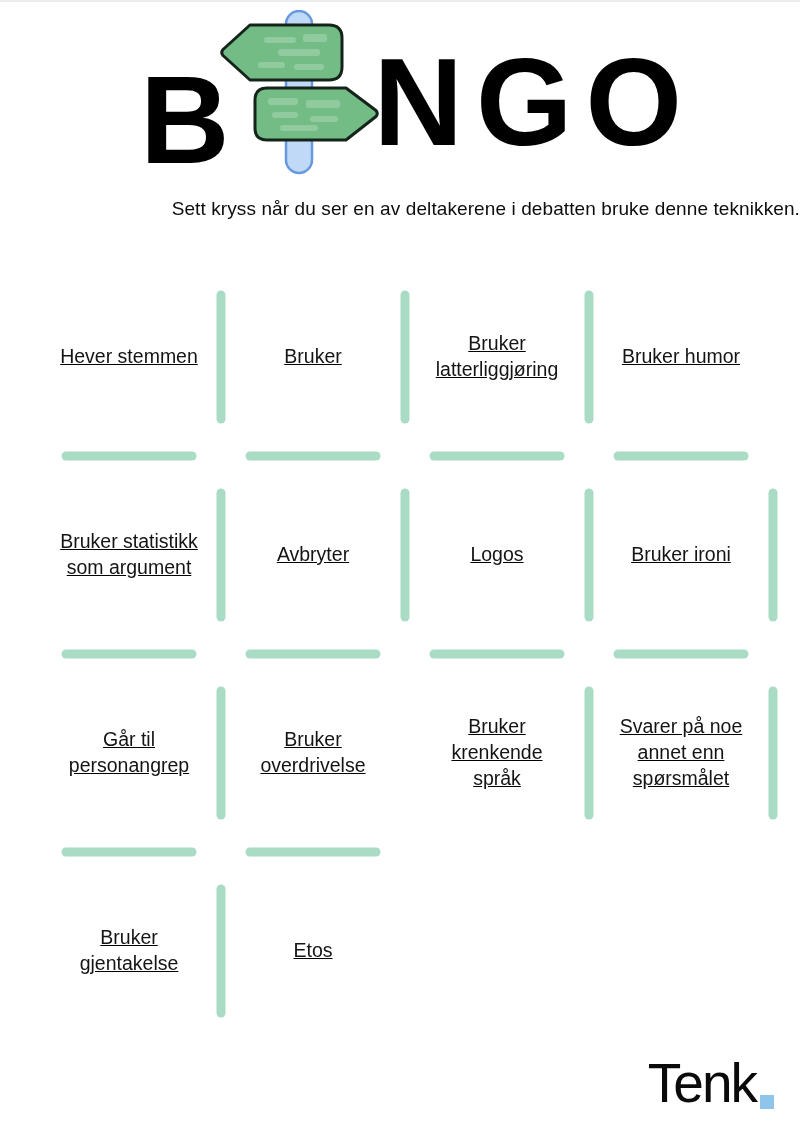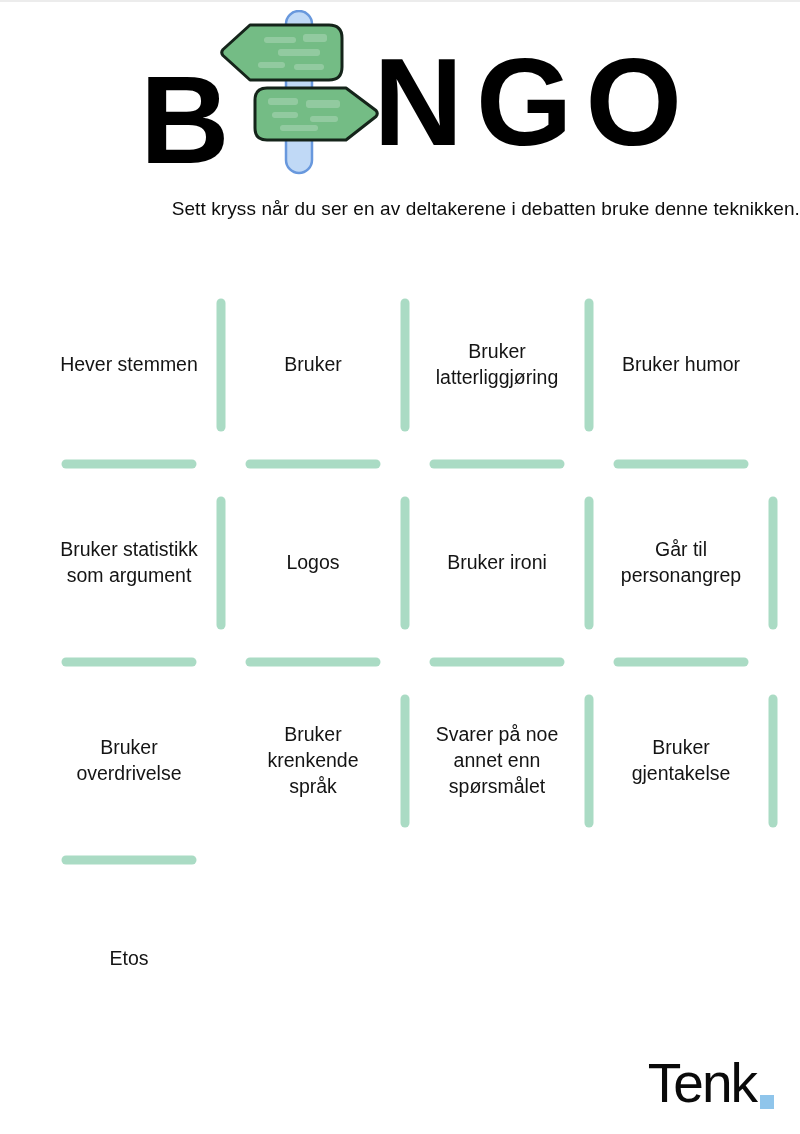--- a/index.html
+++ b/index.html
@@ -35,22 +35,22 @@
   .signpost{margin:10px -6px 0 -10px;display:block;}
 
   
   .subtitle{
     position:absolute;top:190px;left:0;width:100%;
     text-align:right;font-size:19px;color:#0d0d0d;letter-spacing:.1px;margin-top:8px;
   }
 
   
   .grid{
-    position:absolute;left:37px;top:266px;width:736px;height:792px;
-    display:grid;grid-template-columns:repeat(4,184px);grid-template-rows:repeat(4,198px);
+    position:absolute;left:37px;top:258px;width:736px;height:792px;
+    display:grid;grid-template-columns:repeat(4,184px);grid-template-rows:repeat(4,198px);text-decoration:underline;
   }
   .cell{
     position:relative;display:flex;align-items:center;justify-content:center;
     text-align:center;padding:0 12px;
     font-size:19.5px;line-height:1.32;color:var(--text-black);
     white-space:pre-line;
   }
   .vdiv{
     position:absolute;top:50%;right:0;transform:translate(50%,-50%);
     width:9px;height:133px;border-radius:5px;background:var(--divider-green);
@@ -109,20 +109,21 @@
   <div class="subtitle">Sett kryss når du ser en av deltakerene i debatten bruke denne teknikken.</div>
 
   <div class="grid" id="bingo-grid">
       <div class="cell"><span>Hever stemmen</span><div class="vdiv"></div><div class="hdiv"></div></div>
       <div class="cell"><span>Bruker</span><div class="vdiv"></div><div class="hdiv"></div></div>
       <div class="cell"><span>Bruker
 latterliggjøring</span><div class="vdiv"></div><div class="hdiv"></div></div>
       <div class="cell"><span>Bruker humor</span><div class="hdiv"></div></div>
       <div class="cell"><span>Bruker statistikk
 som argument</span><div class="vdiv"></div><div class="hdiv"></div></div>
+      <div class="cell"><span>Avbryter</span><div class="vdiv"></div><div class="hdiv"></div></div>
       <div class="cell"><span>Logos</span><div class="vdiv"></div><div class="hdiv"></div></div>
       <div class="cell"><span>Bruker ironi</span><div class="vdiv"></div><div class="hdiv"></div></div>
       <div class="cell"><span>Går til
 personangrep</span><div class="vdiv"></div><div class="hdiv"></div></div>
       <div class="cell"><span>Bruker
 overdrivelse</span><div class="hdiv"></div></div>
       <div class="cell"><span>Bruker
 krenkende
 språk</span><div class="vdiv"></div></div>
       <div class="cell"><span>Svarer på noe

